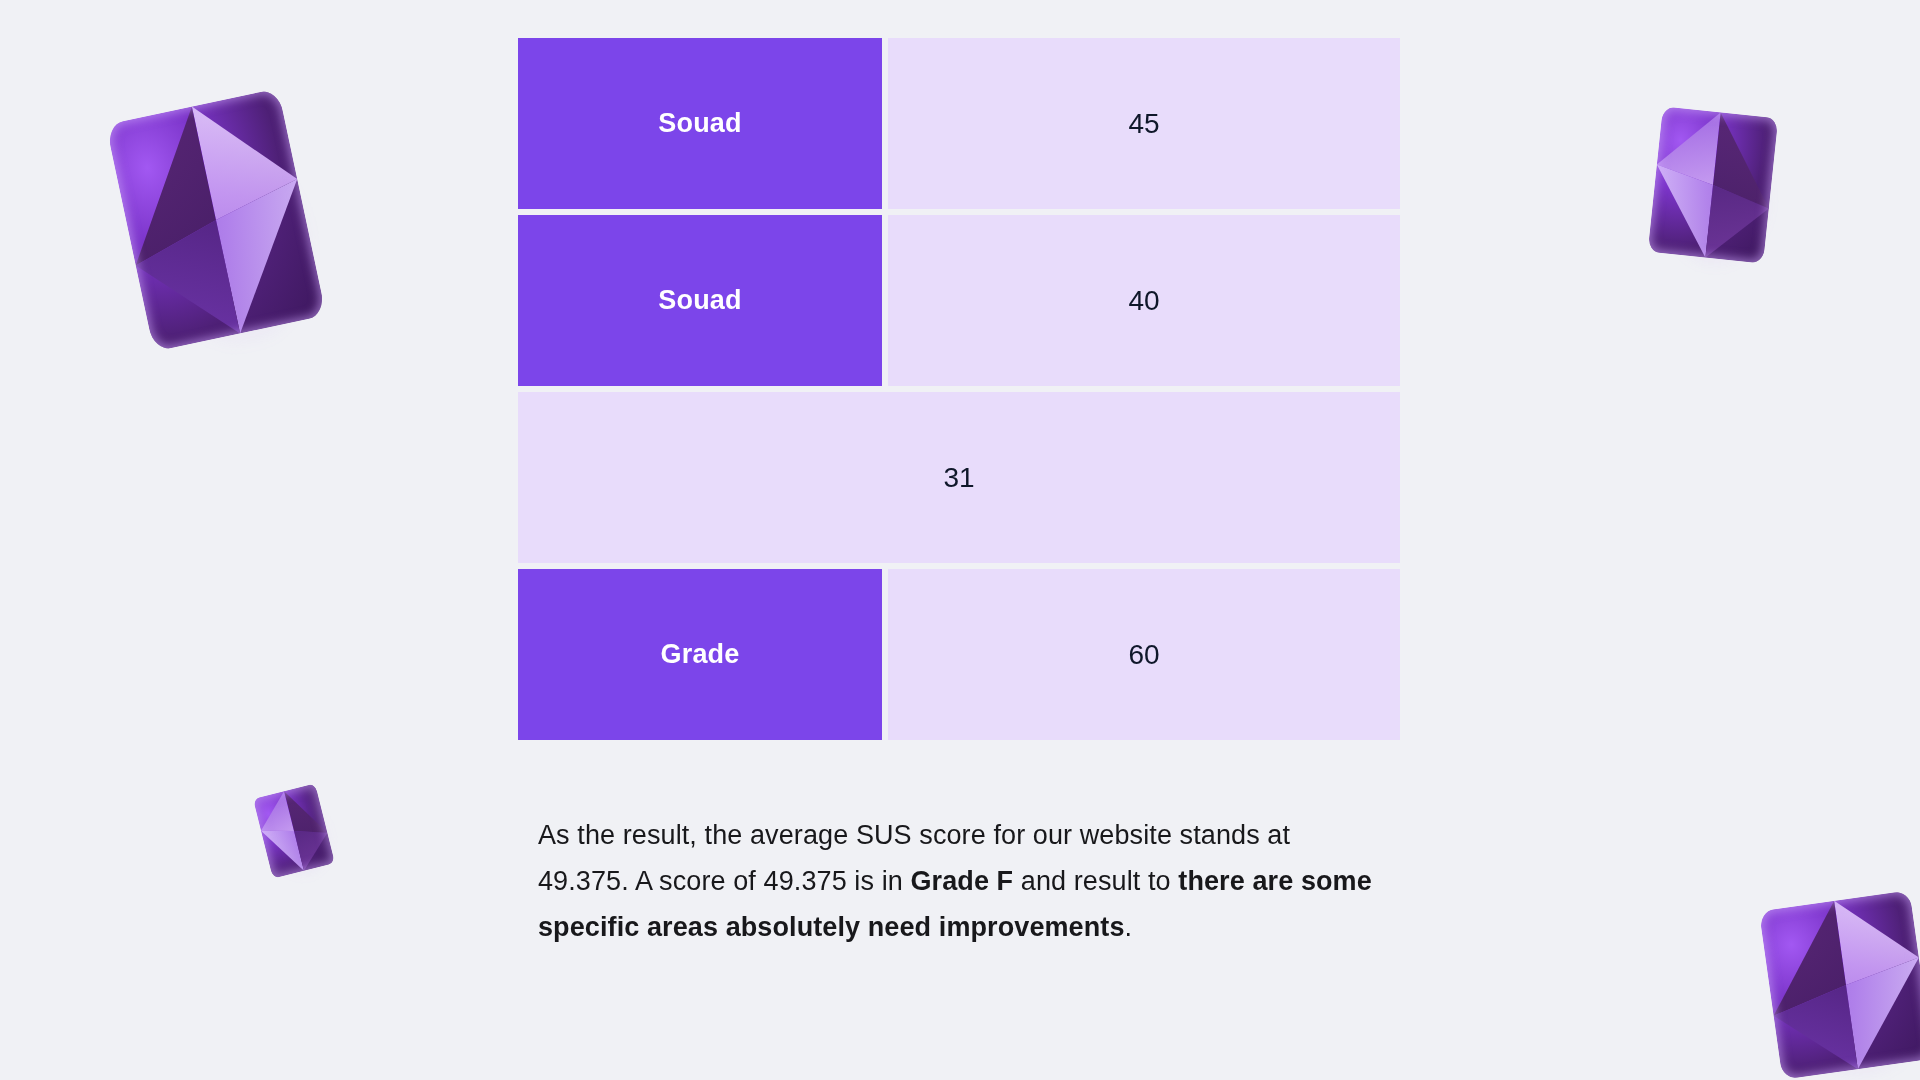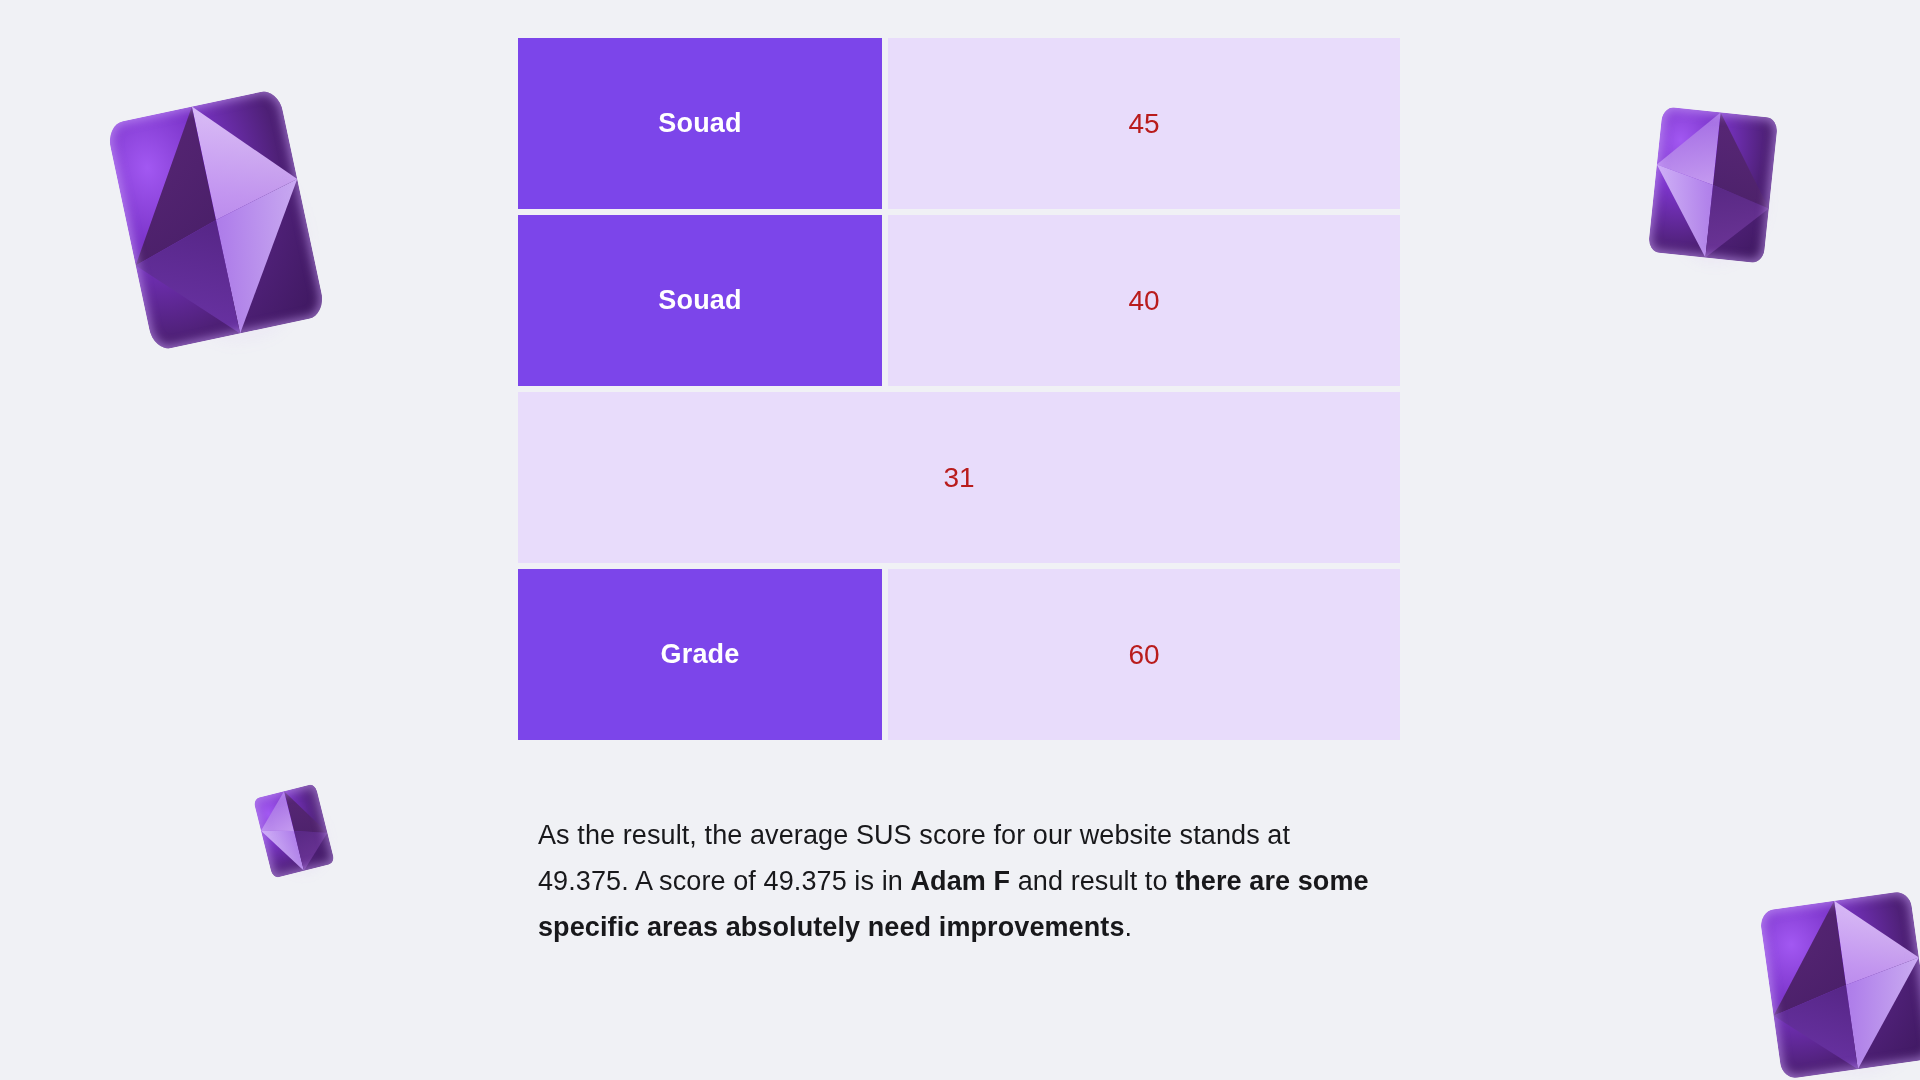--- a/index.html
+++ b/index.html
@@ -121,21 +121,21 @@
     font-size: 27px;
     font-weight: bold;
     display: flex;
     align-items: center;
     justify-content: center;
     letter-spacing: .2px;
   }
   .cell-score {
     flex: 1;
     background: #e8dcfb;
-    color: #b91c1c;
+    color: #0f172a;
     font-size: 28px;
     font-weight: normal;
     display: flex;
     align-items: center;
     justify-content: center;
   }
 
   
   #conclusion {
     position: absolute;
@@ -218,15 +218,15 @@
       <div class="cell-score">31</div>
     </div>
 
     <div class="score-row">
       <div class="cell-name">Grade</div>
       <div class="cell-score">60</div>
     </div>
 
   </div>
 
-  <p id="conclusion"><span>As the result, the average SUS score for our website stands at 49.375. A score of 49.375 is in </span><b>Adam F</b><span> and result to </span><b>there are some specific areas absolutely need improvements</b><span>.</span></p>
+  <p id="conclusion"><span>As the result, the average SUS score for our website stands at 49.375. A score of 49.375 is in </span><b>Grade F</b><span> and result to </span><b>there are some specific areas absolutely need improvements</b><span>.</span></p>
 
 </div>
 
 </body></html>

